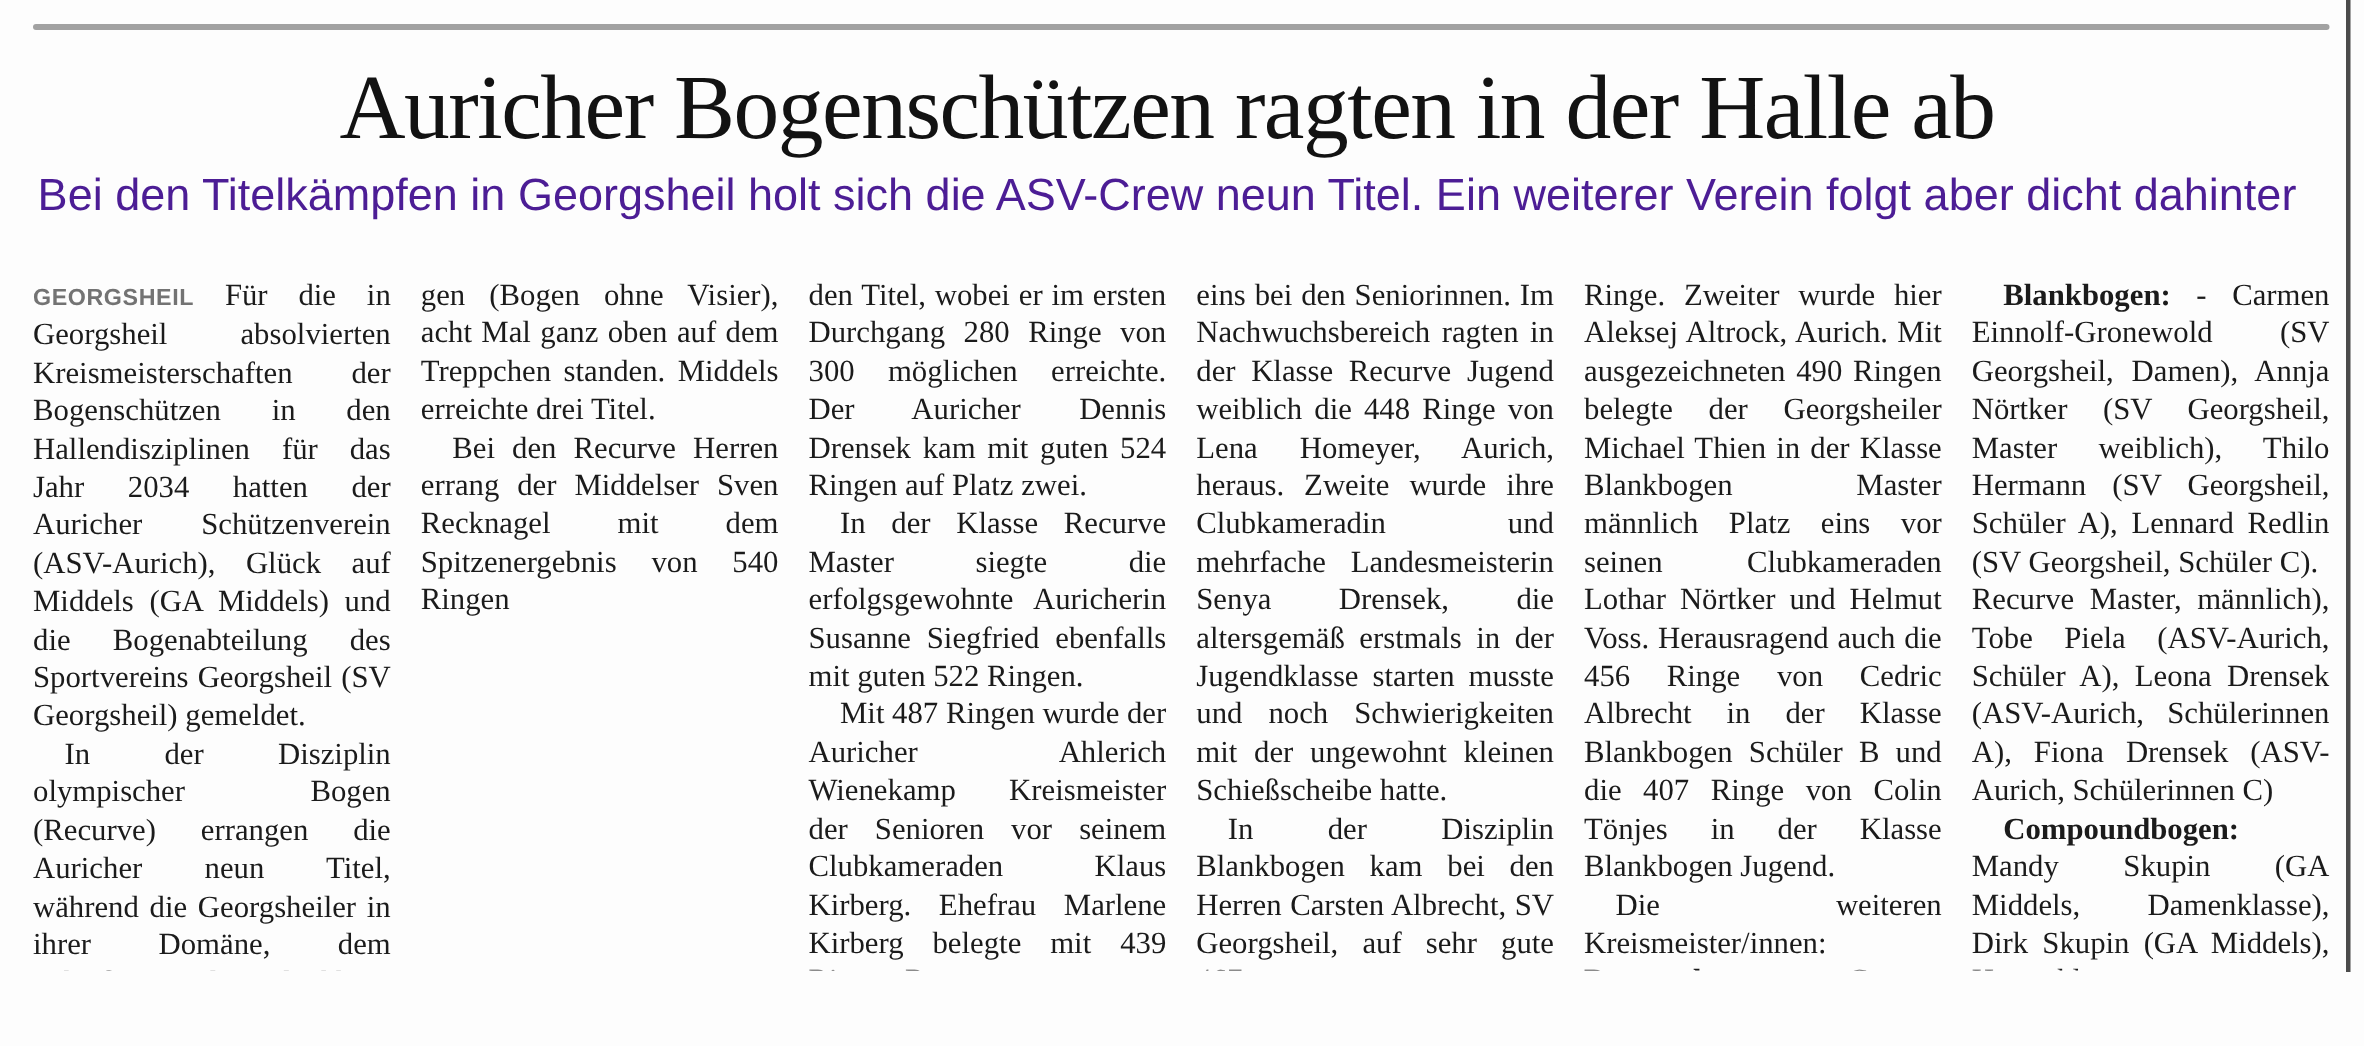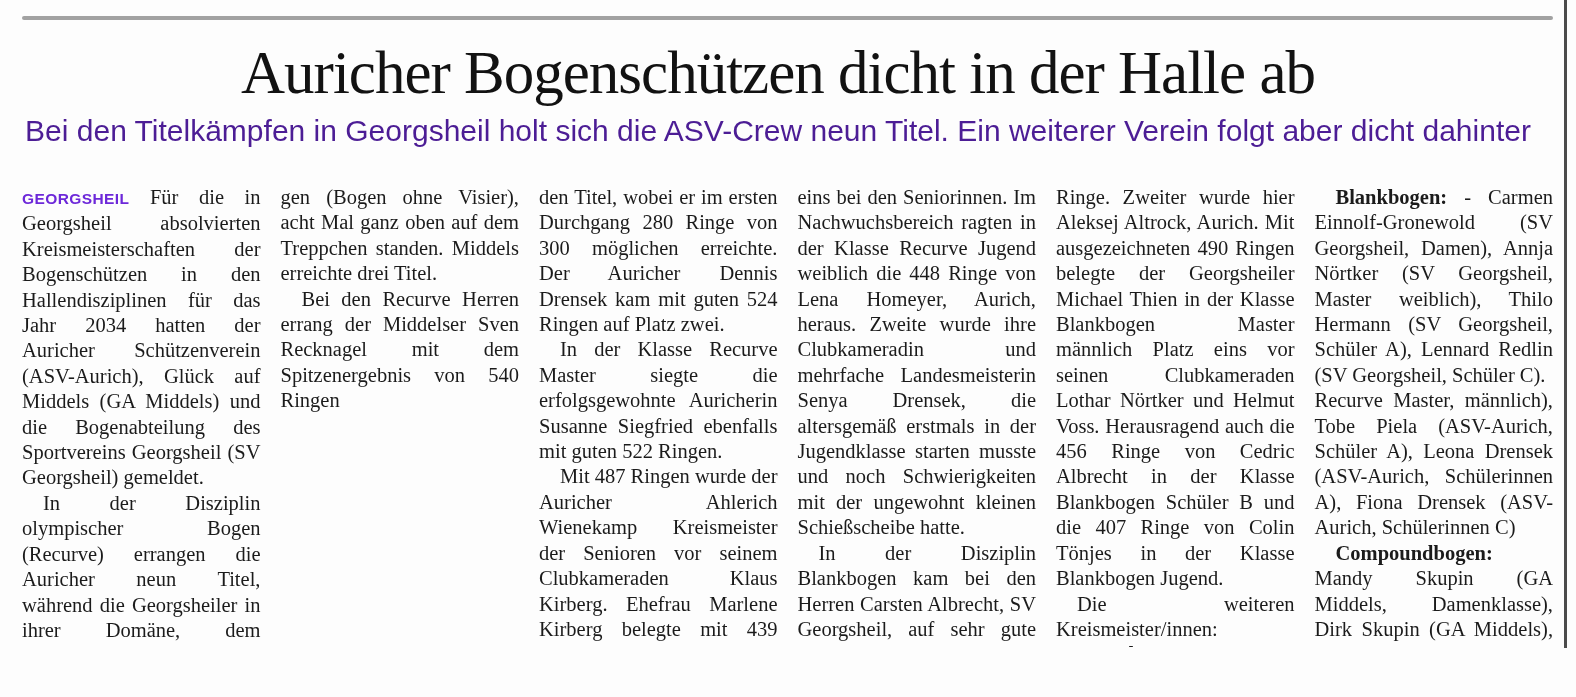--- a/index.html
+++ b/index.html
@@ -73,35 +73,35 @@
     hyphens: auto;
     -webkit-hyphens: auto;
   }
   .para { margin: 0; text-align: justify; }
   .para.indent { text-indent: 21px; }
   .dateline {
     font-family: "Liberation Sans", "DejaVu Sans", sans-serif;
     font-weight: 700;
     font-size: 15.5px;
     letter-spacing: 0.4px;
-    color: #6d28d9;
+    color: #737373;
   }
   .bold {
     font-weight: 700;
   }
 </style>
 </head>
 <body>
 
 <div class="page">
 
   <div class="top-rule"></div>
   <div class="right-rule"></div>
 
-  <h1 class="headline">Auricher Bogenschützen dicht in der Halle ab</h1>
+  <h1 class="headline">Auricher Bogenschützen ragten in der Halle ab</h1>
   <p class="subheadline">Bei den Titelkämpfen in Georgsheil holt sich die ASV-Crew neun Titel. Ein weiterer Verein folgt aber dicht dahinter</p>
 
   <div class="body-columns">
 
     <div class="col">
       <p class="para"><span class="dateline">GEORGSHEIL</span> <span>Für die in Georgsheil absolvierten Kreismeisterschaften der Bogenschützen in den Hallendisziplinen für das Jahr 2034 hatten der Auricher Schützenverein (ASV-Aurich), Glück auf Middels (GA Middels) und die Bogenabteilung des Sportvereins Georgsheil (SV Georgsheil) gemeldet.</span></p>
       <p class="para indent">In der Disziplin olympischer Bogen (Recurve) errangen die Auricher neun Titel, während die Georgsheiler in ihrer Domäne, dem Schießen mit dem Blankbo-</p>
     </div>
 
     <div class="col">

